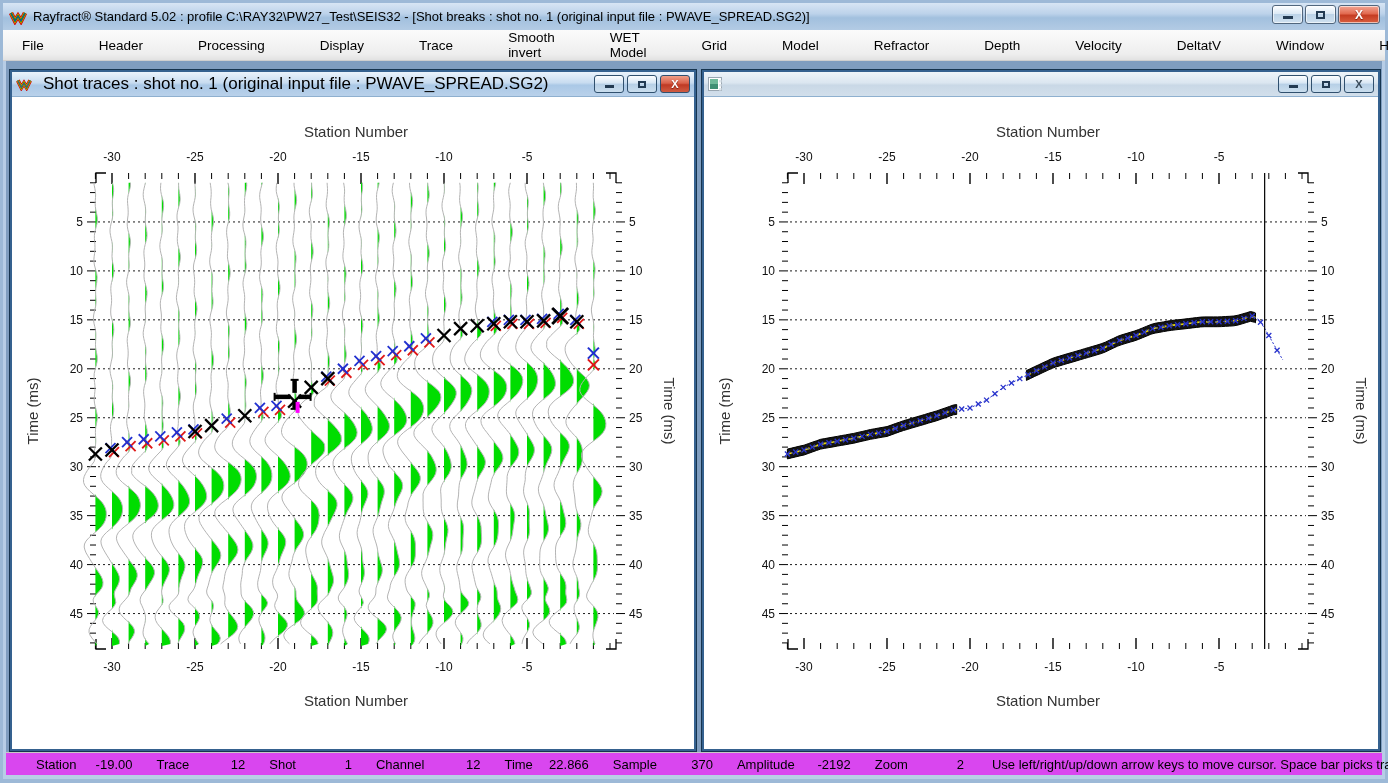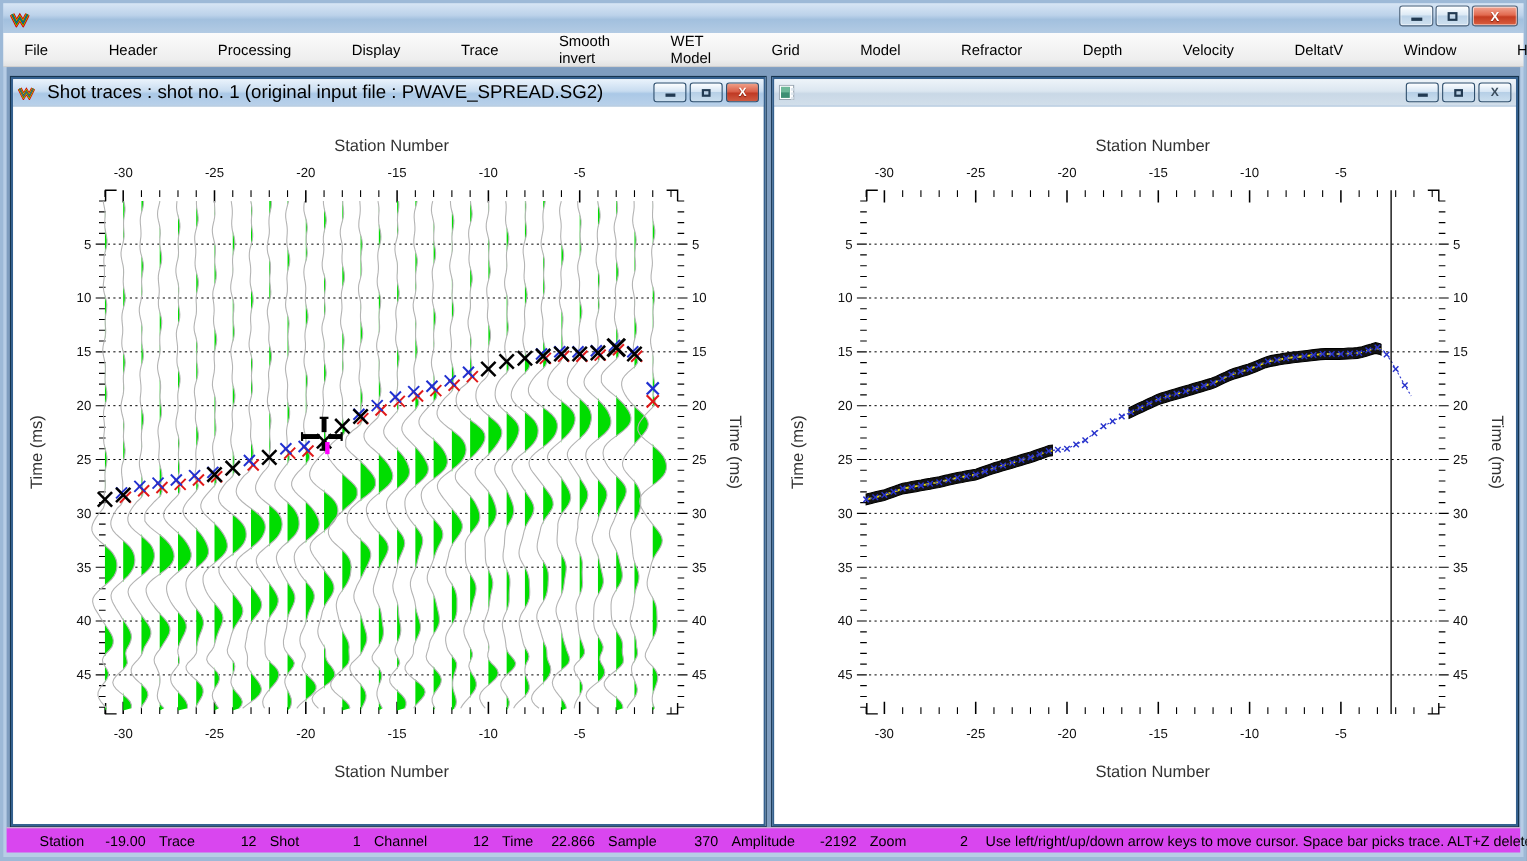--- a/index.html
+++ b/index.html
@@ -46,37 +46,38 @@
   text{font-family:"Liberation Sans",sans-serif;}
   .tick-label{font-size:12px;fill:#111;}
   .ax-title{font-size:15px;fill:#333;}
 
   
   .statusbar{position:absolute;left:3px;right:3px;bottom:4px;height:23px;background:#d946ef;border-top:1px solid #c8c8c8;
     display:flex;align-items:center;padding-left:8px;font-size:13px;color:#000;white-space:nowrap;}
   .sep{width:1px;height:16px;background:#c4c4c4;margin:0 8px 0 14px;}
   .sf{display:flex;align-items:baseline;}
   .sf .l{}
-  .sf .v{min-width:52px;text-align:right;margin-left:4px;margin-right:12px;}
+  .sf .v{min-width:52px;text-align:right;margin-left:4px;margin-right:24px;}
   .hint{margin-left:4px;}
 </style>
 </head>
 <body>
 
 <div class="app">
 
   <div class="titlebar">
     <span class="app-icon">
       <svg width="18" height="16" viewBox="0 0 18 16">
         <polyline points="2,4 6,12 9,7 12,12 16,4" fill="none" stroke="#cc0000" stroke-width="4.5"></polyline>
         <polyline points="2,4 6,12 9,7 12,12 16,4" fill="none" stroke="#ee8800" stroke-width="3"></polyline>
         <polyline points="2,4 6,12 9,7 12,12 16,4" fill="none" stroke="#00aa00" stroke-width="1.8"></polyline>
         <polyline points="2,4 6,12 9,7 12,12 16,4" fill="none" stroke="#2233cc" stroke-width="0.9"></polyline>
       </svg>
     </span>
+    <span class="title-text">Rayfract® Standard 5.02 : profile C:\RAY32\PW27_Test\SEIS32 - [Shot breaks : shot no. 1 (original input file : PWAVE_SPREAD.SG2)]</span>
     <div class="win-buttons">
       <div class="wbtn">
           <span class="g-min"></span>
         </div>
       <div class="wbtn">
           <span class="g-max"></span>
         </div>
       <div class="wbtn close">
           <span class="g-x">X</span>
         </div>

